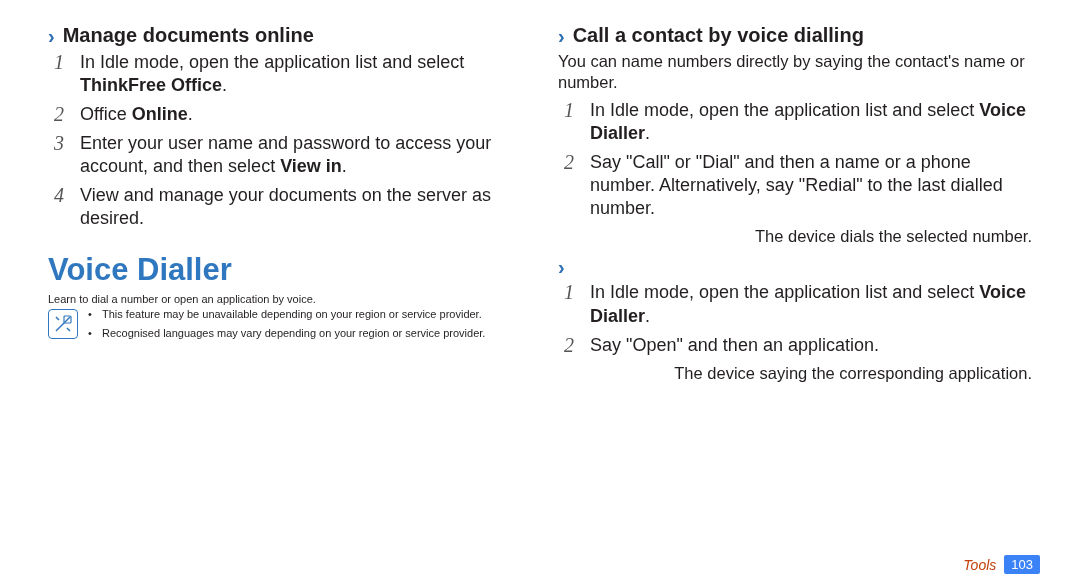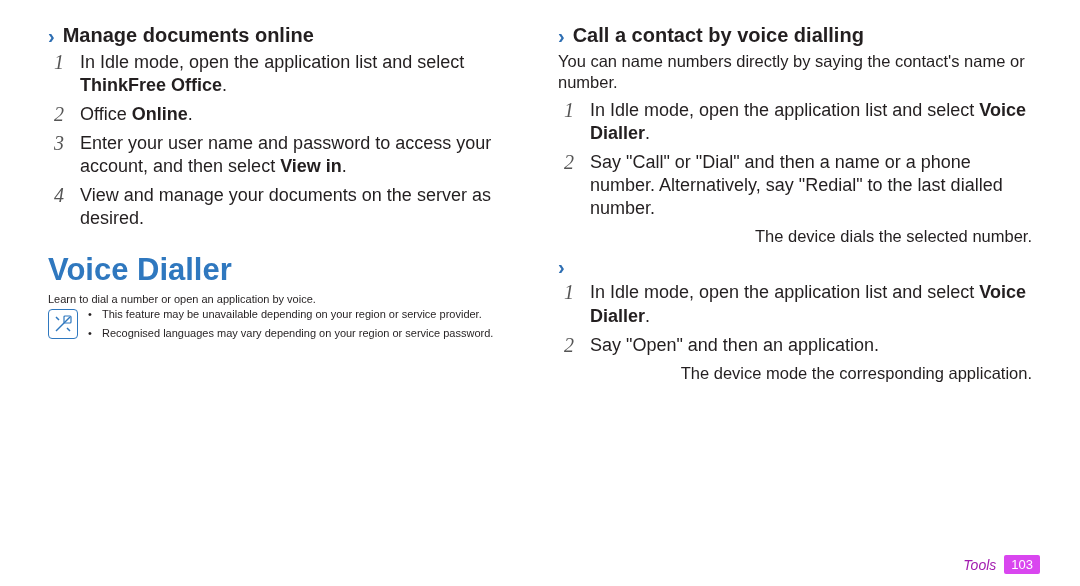--- a/index.html
+++ b/index.html
@@ -121,24 +121,24 @@
     position: absolute;
     bottom: 12px;
     right: 40px;
     display: flex;
     align-items: center;
     gap: 8px;
   }
   .footer .section {
     font-style: italic;
     font-size: 14px;
-    color: #a21caf;
+    color: #c2410c;
   }
   .footer .pagenum {
-    background: #d946ef;
+    background: #3b82f6;
     color: #fff;
     font-size: 13px;
     padding: 2px 7px;
     border-radius: 2px;
   }
   b { font-weight: 700; }
 </style>
 </head>
 <body>
 
@@ -184,21 +184,21 @@
     <div class="note-block">
       <div class="note-icon">
         <svg width="20" height="20" viewBox="0 0 20 20">
           <path d="M3 17 L17 3" stroke="#2f78bf" stroke-width="1.5" fill="none"></path>
           <path d="M6 6 L3 3 M14 14 L17 17" stroke="#2f78bf" stroke-width="1.5" fill="none"></path>
           <rect x="11" y="2" width="7" height="7" rx="1" fill="none" stroke="#2f78bf" stroke-width="1.2"></rect>
         </svg>
       </div>
       <ul class="bullets">
         <li>This feature may be unavailable depending on your region or service provider.</li>
-        <li>Recognised languages may vary depending on your region or service password.</li>
+        <li>Recognised languages may vary depending on your region or service provider.</li>
       </ul>
     </div>
 
   </div>
 
   <div class="col">
 
     <div class="sub-head">
       <span class="chev">›</span>
       <span class="htext">Call a contact by voice dialling</span>
@@ -232,21 +232,21 @@
           <span>In Idle mode, open the application list and select </span><b>Voice Dialler</b><span>.</span>
         </span>
       </div>
       <div class="step">
         <span class="num">2</span>
         <span class="body">
           <span>Say "Open" and then an application.</span>
         </span>
       </div>
     </div>
-    <div class="result">The device mode the corresponding application.</div>
+    <div class="result">The device saying the corresponding application.</div>
 
   </div>
 </div>
 
 <div class="footer">
   <span class="section">Tools</span>
   <span class="pagenum">103</span>
 </div>
 
 </body></html>

